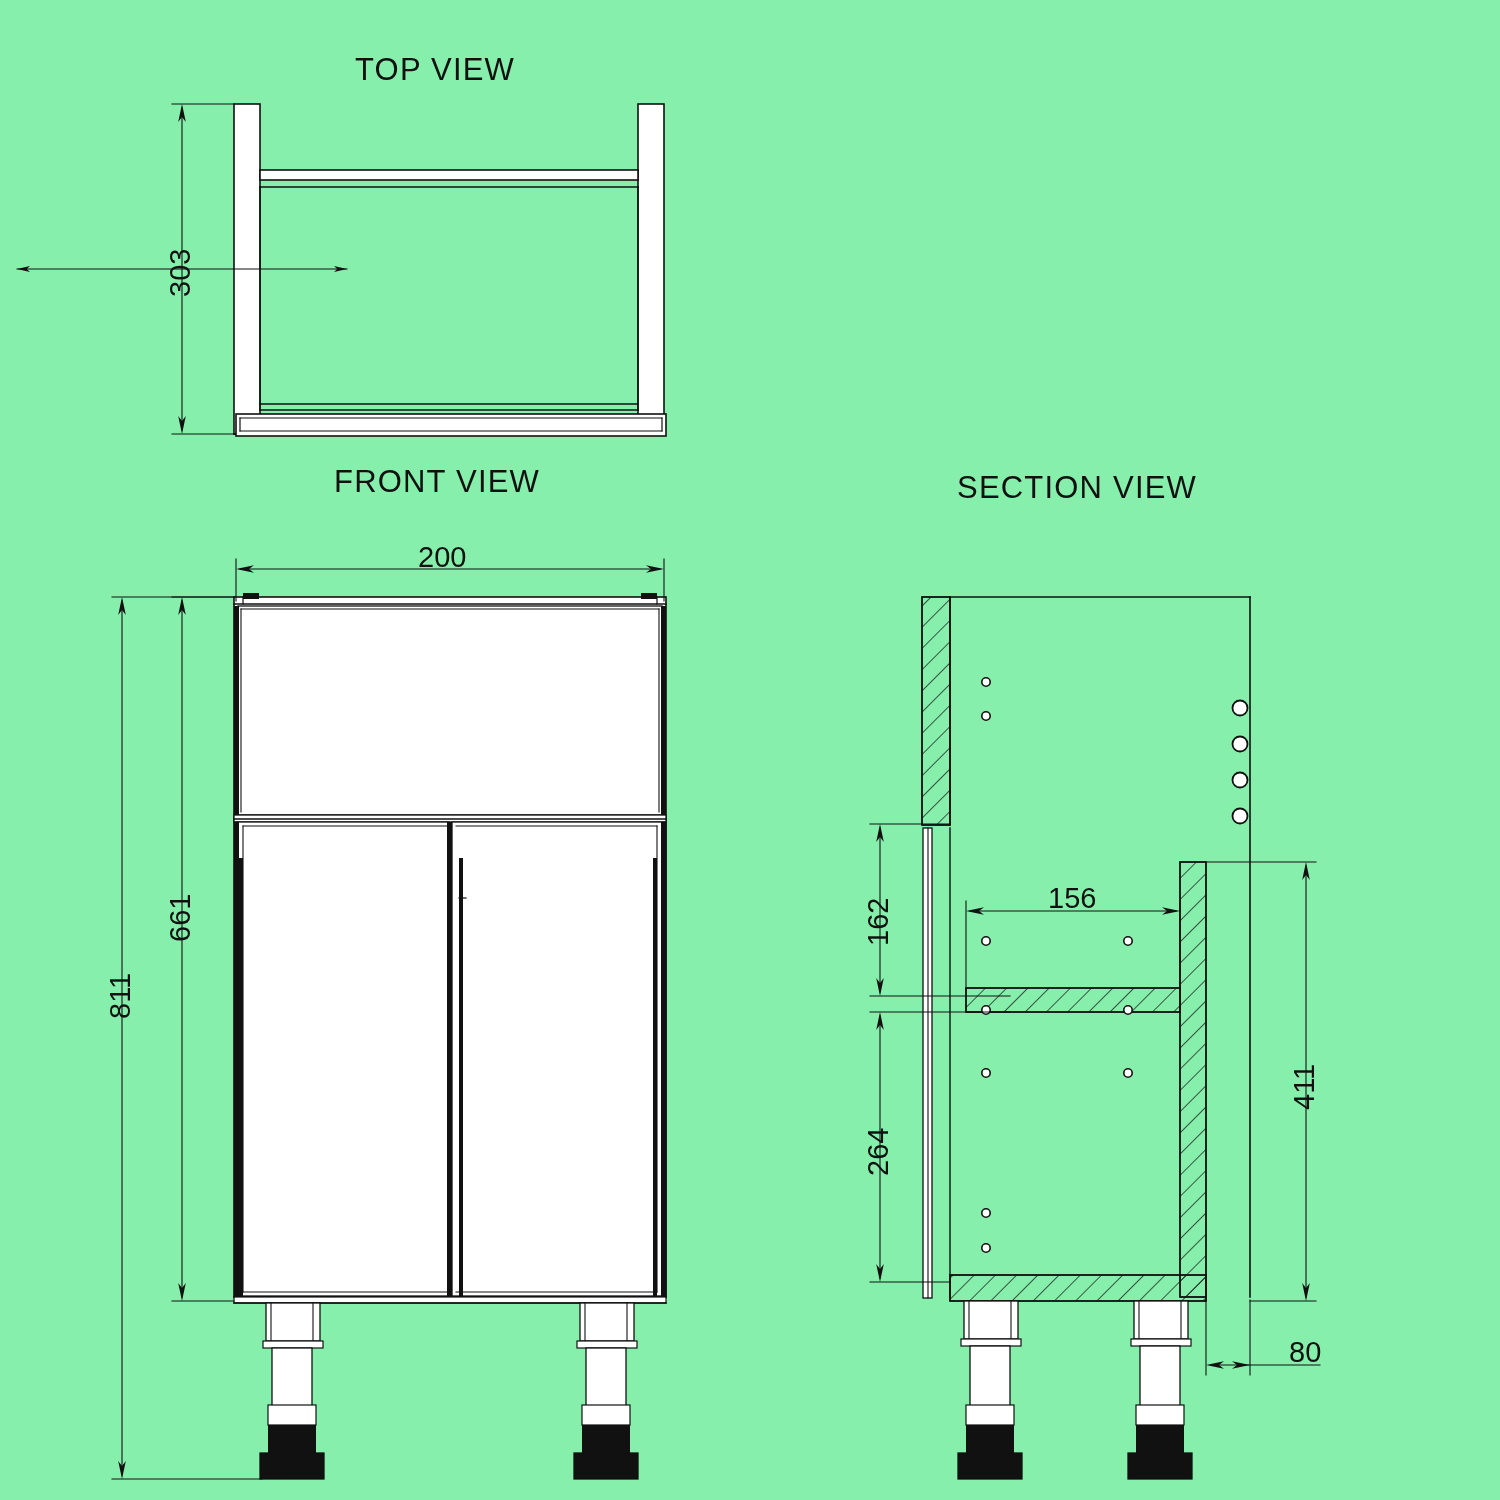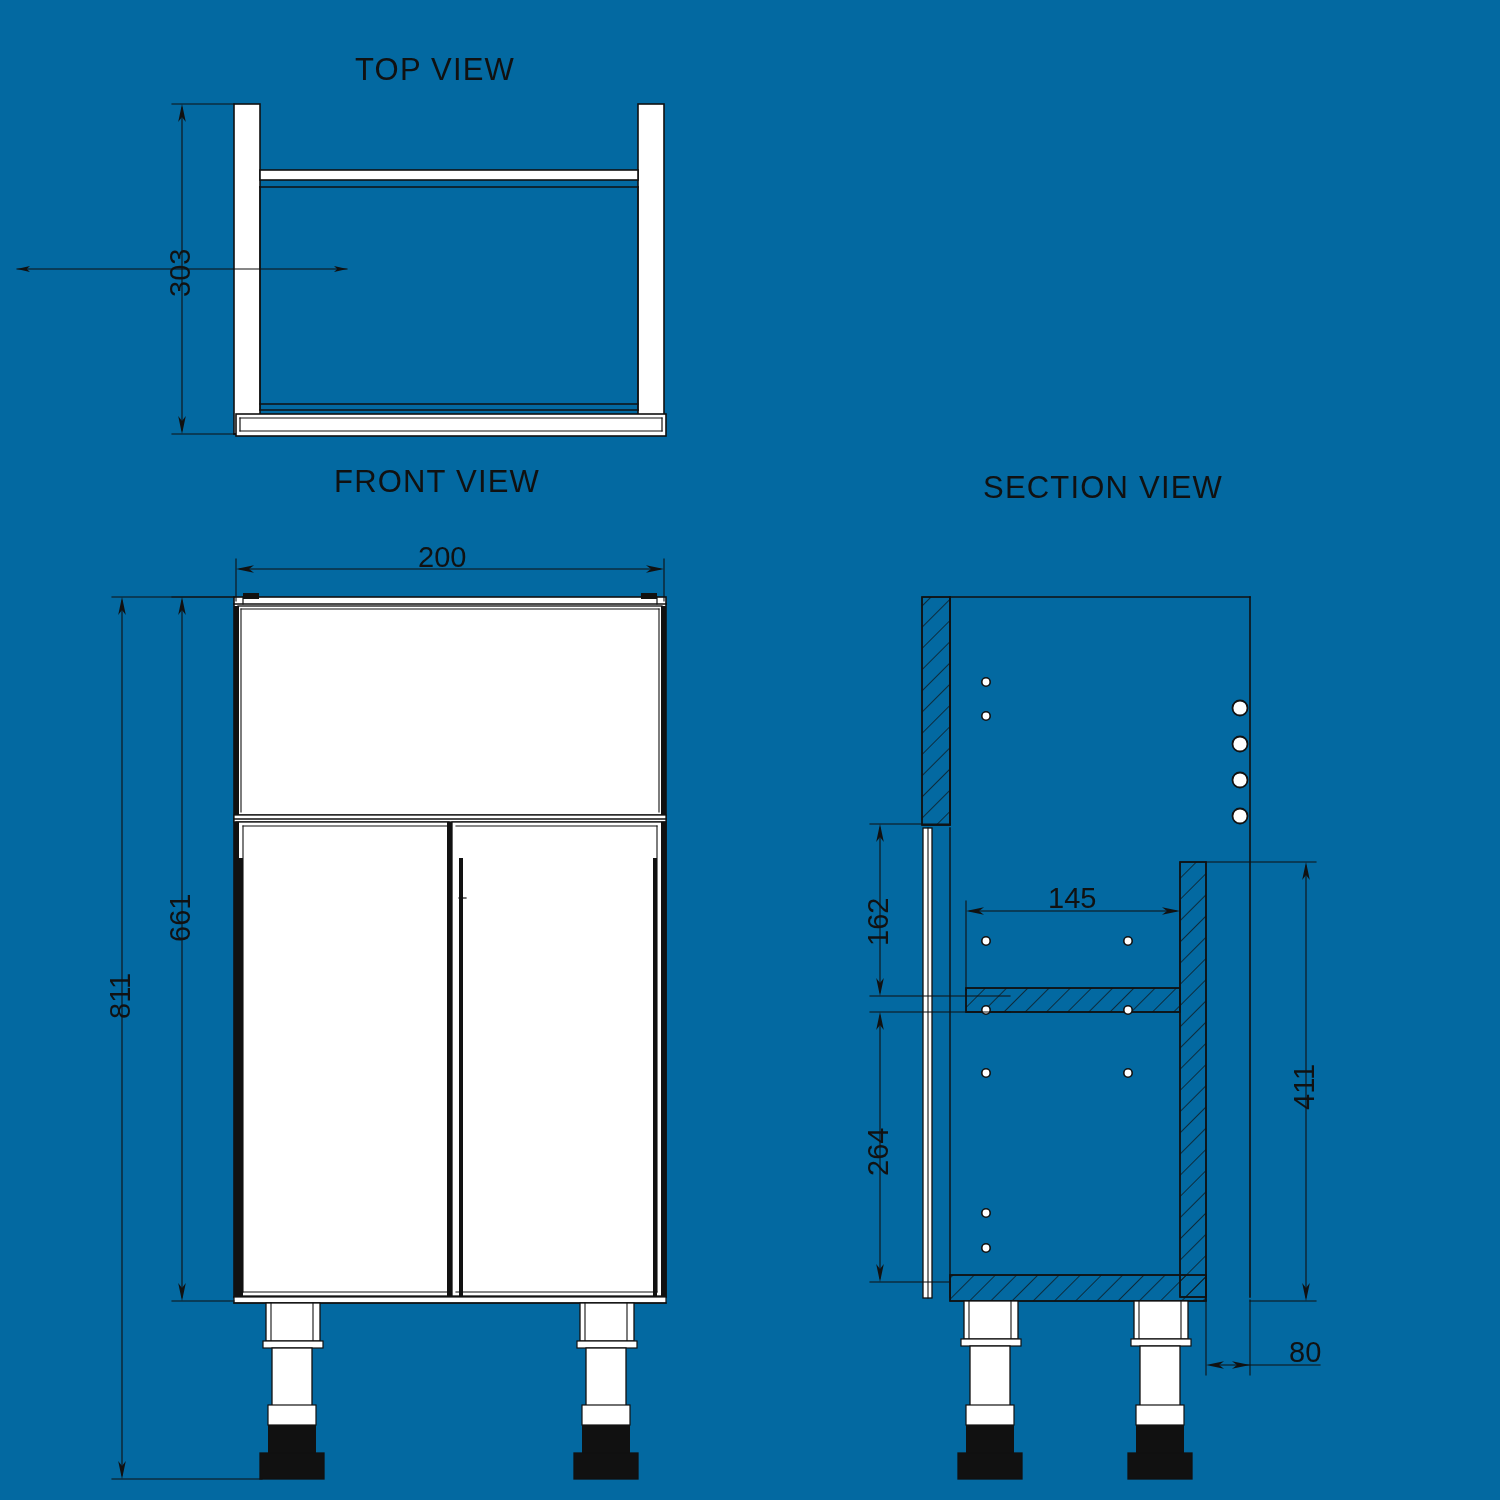--- a/index.html
+++ b/index.html
@@ -1,17 +1,17 @@
 <!DOCTYPE html>
 <html><head>
 <meta charset="utf-8">
 <style>
   html,body{margin:0;padding:0;background:#ffffff;}
   body{width:1500px;height:1500px;font-family:"Liberation Sans","DejaVu Sans",sans-serif;}
-  #stage{position:relative;width:1500px;height:1500px;overflow:hidden;background:#0369a1;}
+  #stage{position:relative;width:1500px;height:1500px;overflow:hidden;background:#86efac;}
   svg.sheet{position:absolute;left:0;top:0;width:1500px;height:1500px;}
   .vtitle{
     position:absolute;
     font-family:"Liberation Sans","DejaVu Sans",sans-serif;
     font-size:31px;
     letter-spacing:1.2px;
     color:#111;
     white-space:nowrap;
   }
   .dimtxt{
@@ -279,33 +279,33 @@
         <line x1="1250" y1="1300" x2="1250" y2="1375"></line>
         <path d="M1206,1365 L1224,1361.2 L1219,1365 L1224,1368.8 Z" fill="#111" stroke="none"></path>
         <path d="M1250,1365 L1232,1361.2 L1237,1365 L1232,1368.8 Z" fill="#111" stroke="none"></path>
       </g>
 
     </g>
   </svg>
 
   <div class="vtitle" style="left:355px;top:52px;">TOP VIEW</div>
   <div class="vtitle" style="left:334px;top:464px;">FRONT VIEW</div>
-  <div class="vtitle" style="left:957px;top:470px;margin-left:26px;">SECTION VIEW</div>
+  <div class="vtitle" style="left:957px;top:470px;">SECTION VIEW</div>
 
   <div class="dimtxt rot" style="left:164px;top:297px;">303</div>
 
   <div class="dimtxt" style="left:418px;top:541px;">200</div>
 
   <div class="dimtxt rot" style="left:104px;top:1019px;">811</div>
 
   <div class="dimtxt rot" style="left:164px;top:942px;">661</div>
 
   <div class="dimtxt rot" style="left:862px;top:946px;">162</div>
 
   <div class="dimtxt rot" style="left:862px;top:1176px;">264</div>
 
-  <div class="dimtxt" style="left:1048px;top:882px;">145</div>
+  <div class="dimtxt" style="left:1048px;top:882px;">156</div>
 
   <div class="dimtxt rot" style="left:1288px;top:1110px;">411</div>
 
   <div class="dimtxt" style="left:1289px;top:1336px;">80</div>
 
 </div>
 
 </body></html>

